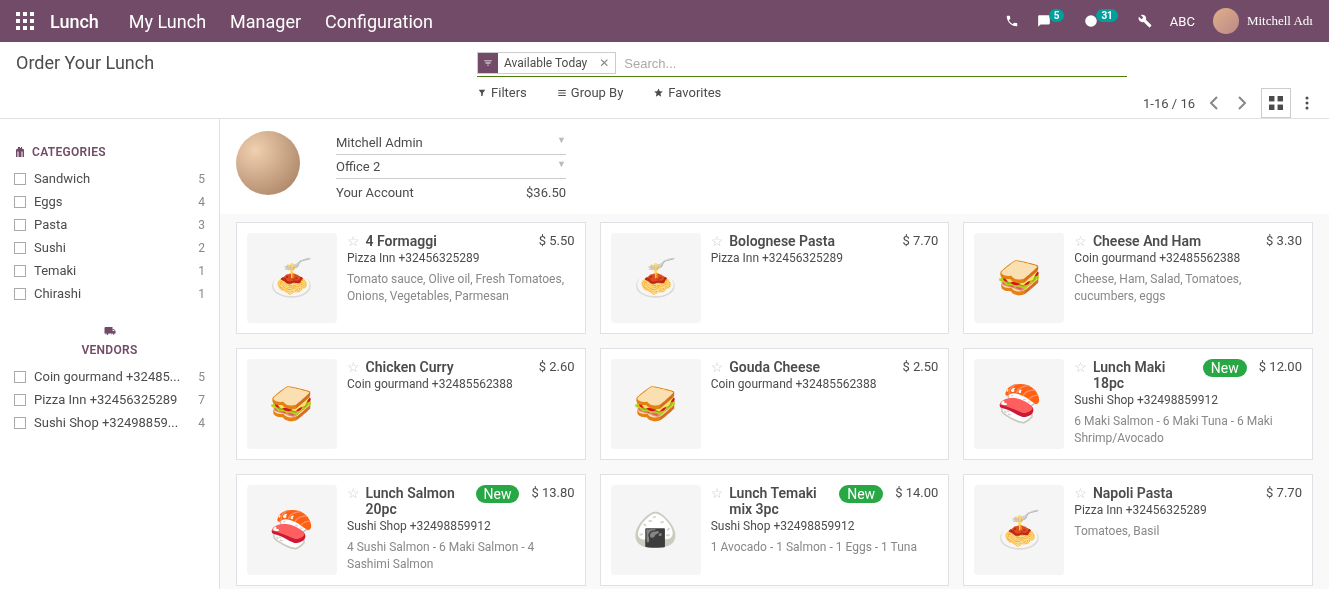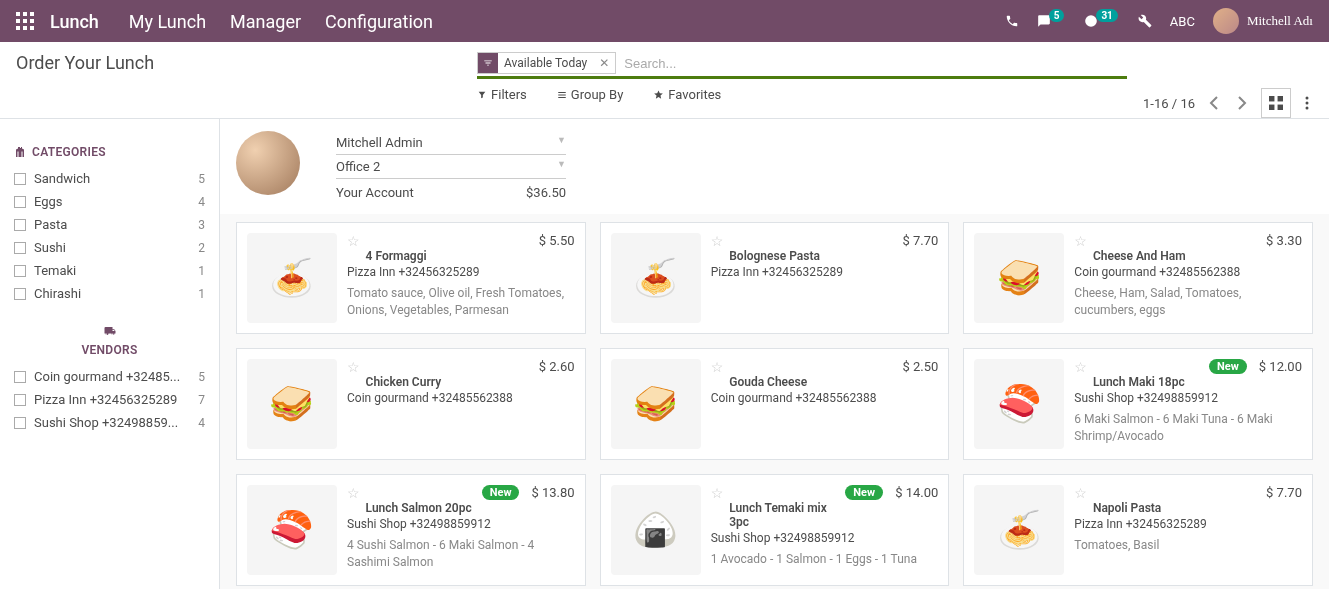--- a/index.html
+++ b/index.html
@@ -14,21 +14,21 @@
 .navbar .nicon { margin-left: 18px; position: relative; cursor: pointer; display: flex; align-items: center; }
 .navbar .badge { background: #00a09d; border-radius: 9px; padding: 1px 5px; font-size: 10px; font-weight: bold; position: relative; top: -6px; left: -2px; }
 .navbar .abc { margin-left: 18px; font-size: 13px; cursor: pointer; }
 .navbar .avatar { width: 26px; height: 26px; border-radius: 50%; background: linear-gradient(135deg,#e0b088,#b88); margin-left: 18px; margin-right: 8px; }
 .navbar .username { font-size: 13px; font-family: Liberation Serif, serif; }
 
 
 .controlbar { padding: 10px 16px 0 16px; display: flex; align-items: flex-start; }
 .controlbar h1 { font-size: 18px; font-weight: 400; color: #4c4c4c; }
 .searchwrap { margin-left: auto; width: 650px; }
-.searchrow { display: flex; align-items: center; border-bottom: 3px solid #4d7c0f; padding-bottom: 2px; }
+.searchrow { display: flex; align-items: center; border-bottom: 1px solid #4d7c0f; padding-bottom: 2px; }
 .facet { display: flex; align-items: center; border: 1px solid #ccc; font-size: 12px; margin-right: 6px; }
 .facet .ficon { background: #714B67; color: #fff; width: 20px; height: 20px; display: flex; align-items: center; justify-content: center; }
 .facet .ftext { padding: 0 6px; color: #4c4c4c; }
 .facet .fclose { padding: 0 6px; color: #888; cursor: pointer; }
 .searchinput { border: none; outline: none; flex: 1; font-size: 13px; color: #888; padding: 2px; }
 .searchinput::placeholder { color: #aaa; }
 .opts { display: flex; padding: 8px 0 6px 0; font-size: 13px; color: #4c4c4c; }
 .opts .opt { margin-right: 30px; cursor: pointer; display: flex; align-items: center; gap: 4px; }
 
 .pager-area { display: flex; align-items: center; gap: 10px; margin-left: 16px; padding-top: 36px; }
@@ -59,22 +59,22 @@
 .account-fields .acct { display: flex; padding: 6px 0; }
 .account-fields .acct .albl { flex: 1; font-size: 13px; }
 .account-fields .acct .amt { font-size: 13px; }
 
 .grid { display: grid; grid-template-columns: repeat(3, 1fr); gap: 14px; }
 .card { background: #fff; border: 1px solid #dee2e6; display: flex; padding: 10px; min-height: 112px; cursor: pointer; }
 .card .thumb { width: 90px; height: 90px; background: #f5f5f5; border-radius: 4px; flex-shrink: 0; margin-right: 10px; display: flex; align-items: center; justify-content: center; font-size: 36px; }
 .card .body { flex: 1; display: flex; flex-direction: column; }
 .card .titlerow { display: flex; align-items: flex-start; gap: 6px; }
 .card .star { color: #ccc; font-size: 14px; cursor: pointer; flex-shrink: 0; }
-.card .pname { font-weight: 600; font-size: 12px; color: #4c4c4c; flex: 1; margin-top: 16px; }
-.card .newbadge { background: #28a745; color: #fff; border-radius: 10px; padding: 1px 8px; font-size: 11px; font-weight: 700; }
+.card .pname { font-weight: 600; font-size: 14px; color: #4c4c4c; flex: 1; }
+.card .newbadge { background: #28a745; color: #fff; border-radius: 10px; padding: 1px 8px; font-size: 14px; font-weight: 400; }
 .card .price { font-size: 13px; color: #4c4c4c; white-space: nowrap; margin-left: 6px; }
 .card .vendor { font-size: 12px; color: #4c4c4c; margin-top: 2px; }
 .card .desc { font-size: 12px; color: #888; margin-top: 6px; line-height: 1.4; }
 
 svg { display: block; }
 </style>
 </head>
 <body>
 
 <div class="navbar">

